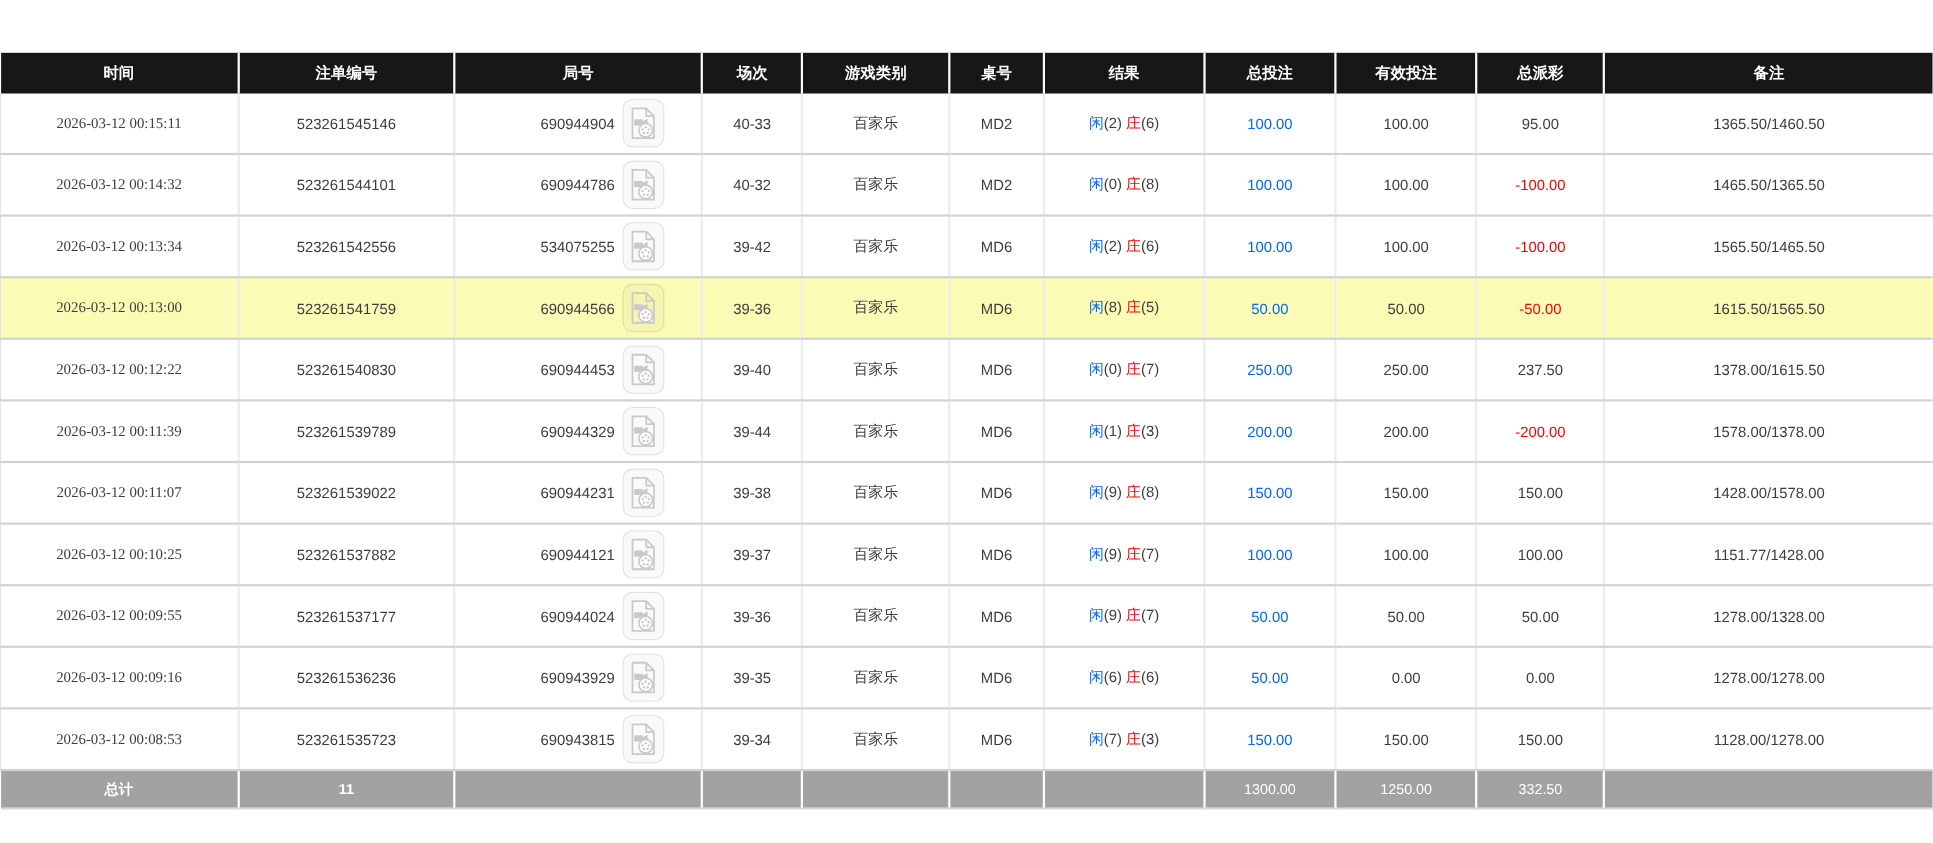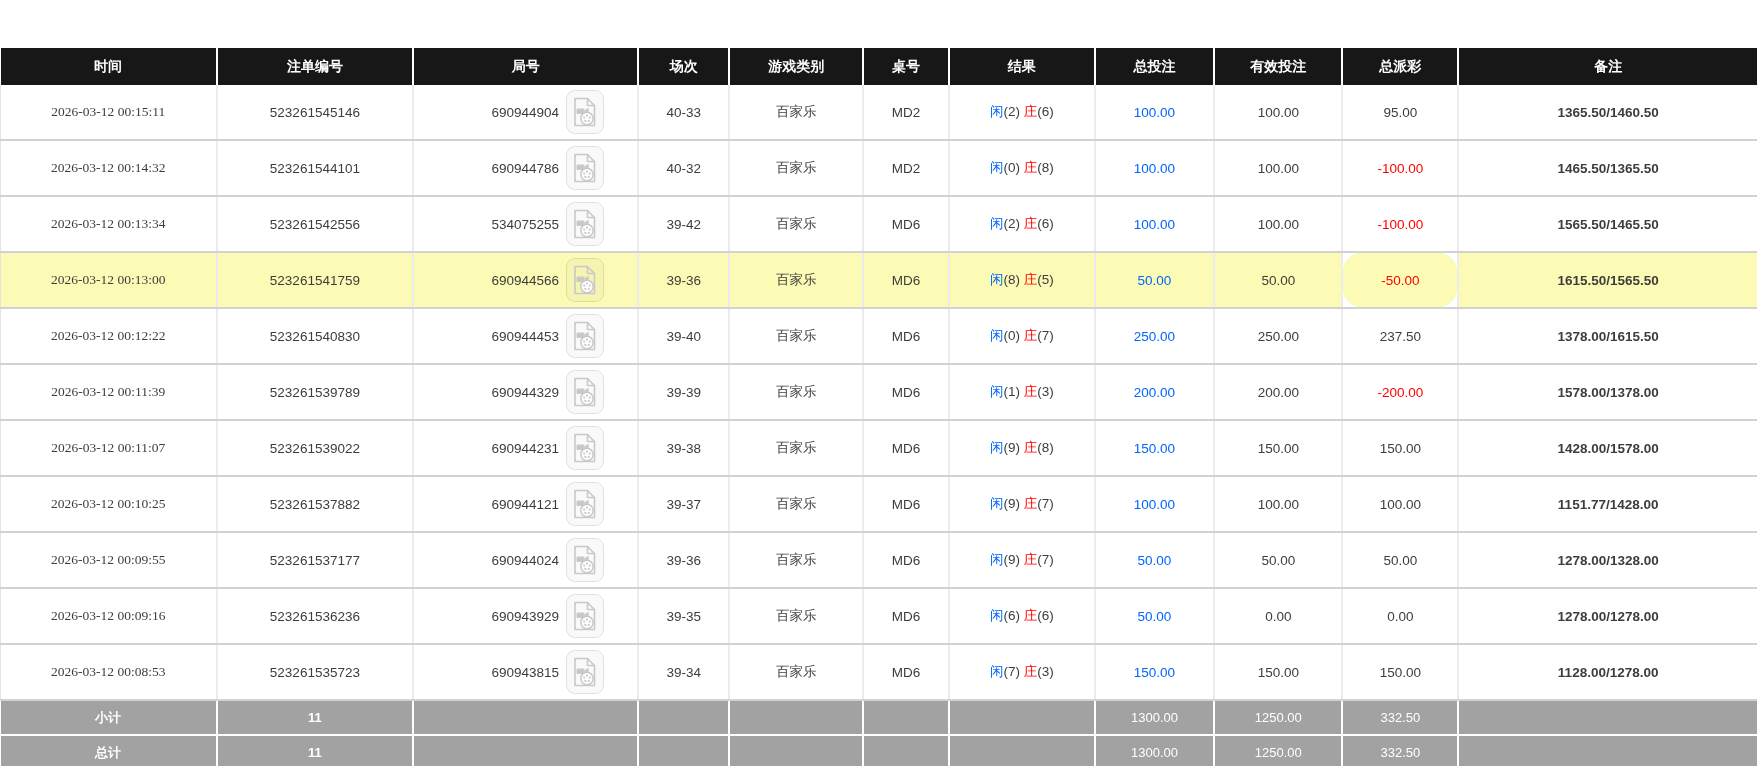--- a/index.html
+++ b/index.html
@@ -19,26 +19,26 @@
   
   tbody td{
     height:54px;padding:0 4px;text-align:center;vertical-align:middle;
     font-size:13.5px;color:var(--text,#3d3d3d);
     border-right:2px solid #ececec;
     border-bottom:2px solid #d2d2d2;
     background:#ffffff;
     white-space:nowrap;overflow:hidden;
   }
   tbody td:first-child{border-left:1px solid #e4e4e4;font-family:Liberation Serif, serif;}
-  tbody td:last-child{border-right:none;font-weight:bold;}
+  tbody td:last-child{border-right:none;}
   tbody tr.highlight td{background:var(--row-highlight,#fbfbb6);}
   .blue{color:var(--bet-blue,#0066ff);}
   .player{color:var(--player-blue,#0066ff);}
   .banker{color:var(--banker-red,#ff0000);}
-  td.neg{color:var(--negative-red,#ff0000);border-radius:22px;}
+  td.neg{color:var(--negative-red,#ff0000);}
   .round-wrap{display:inline-flex;align-items:center;gap:7px;justify-content:center;margin-left:44px;}
   .video-btn{
     width:38px;height:44px;border:1px solid rgba(0,0,0,0.10);
     background:rgba(0,0,0,0.025);border-radius:9px;cursor:pointer;
     display:inline-flex;align-items:center;justify-content:center;padding:0;
   }
   .video-btn svg{display:block;}
   
   tfoot td{
     background:var(--summary-bg,#a2a2a2);color:#ffffff;
@@ -269,21 +269,21 @@
             <circle cx="15" cy="21.5" r="6.2" fill="#ffffff" stroke="#c9c9c9" stroke-width="1.5"></circle>
             <circle cx="15" cy="18.6" r="1.1" fill="#c9c9c9"></circle>
             <circle cx="12.2" cy="20.6" r="1.1" fill="#c9c9c9"></circle>
             <circle cx="17.8" cy="20.6" r="1.1" fill="#c9c9c9"></circle>
             <circle cx="13.3" cy="23.9" r="1.1" fill="#c9c9c9"></circle>
             <circle cx="16.7" cy="23.9" r="1.1" fill="#c9c9c9"></circle>
           </svg>
         </button>
       </span>
     </td>
-    <td>39-39</td>
+    <td>39-44</td>
     <td>百家乐</td>
     <td>MD6</td>
     <td>
       <span class="player">闲</span><span>(1)</span>
       <span class="banker">庄</span><span>(3)</span>
     </td>
     <td class="blue">200.00</td>
     <td>200.00</td>
     <td class="neg">-200.00</td>
     <td>1578.00/1378.00</td>
@@ -453,33 +453,20 @@
       <span class="player">闲</span><span>(7)</span>
       <span class="banker">庄</span><span>(3)</span>
     </td>
     <td class="blue">150.00</td>
     <td>150.00</td>
     <td>150.00</td>
     <td>1128.00/1278.00</td>
   </tr>
       </tbody>
     <tfoot>
-      <tr>
-        <td class="lbl">小计</td>
-        <td class="cnt">11</td>
-        <td></td>
-          <td></td>
-        <td></td>
-          <td></td>
-        <td></td>
-        <td>1300.00</td>
-        <td>1250.00</td>
-        <td>332.50</td>
-        <td></td>
-      </tr>
       <tr>
         <td class="lbl">总计</td>
         <td class="cnt">11</td>
         <td></td>
           <td></td>
         <td></td>
           <td></td>
         <td></td>
         <td>1300.00</td>
         <td>1250.00</td>

